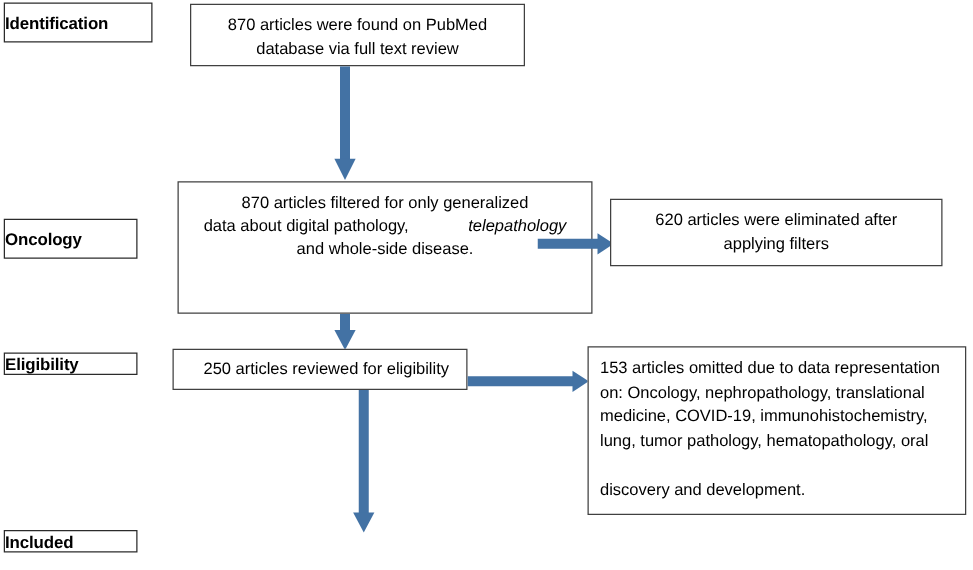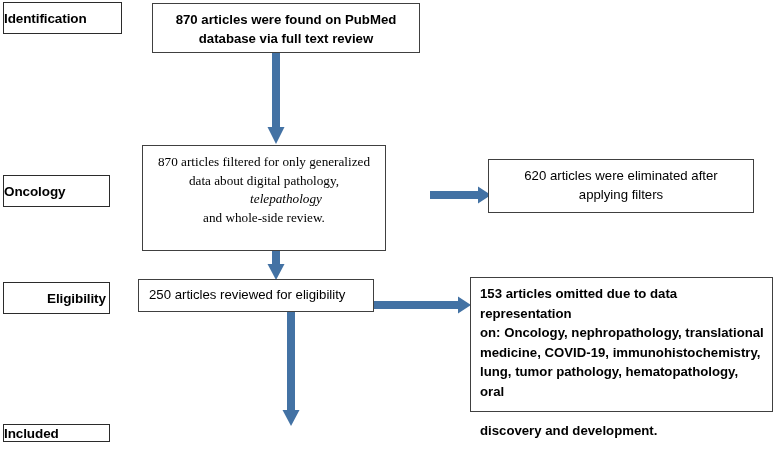--- a/index.html
+++ b/index.html
@@ -41,35 +41,34 @@
     align-items: flex-start;
     justify-content: center;
     text-align: center;
   }
   .flow-box.centered .box-text {
     padding-top: 7px;
   }
   .flow-box.leftal {
     display: flex;
     align-items: center;
-    justify-content: flex-start;
+    justify-content: center;
     text-align: left;
   }
   .flow-box.leftal .box-text {
     padding-left: 10px;
   }
   .flow-box.listbox {
     display: block;
     text-align: left;
   }
   .flow-box.listbox .box-text {
     display: block;
     padding: 6px 8px 6px 9px;
     line-height: 1.48;
-    font-weight: bold;
   }
   .box-text { display: block; }
   em { font-style: italic; margin-left: 44px; }
   .arrow {
     position: absolute;
     pointer-events: none;
   }
   .arrow svg { display: block; }
 </style>
 </head>
@@ -78,47 +77,47 @@
 <div id="diagram">
 
   <div class="stage-label" style="left:3px; top:2px; width:119px; height:32px;">
     <span>Identification</span>
   </div>
 
   <div class="stage-label" style="left:3px; top:175px; width:107px; height:32px;">
     <span>Oncology</span>
   </div>
 
-  <div class="stage-label" style="left:3px; top:282px; width:107px; height:32px;padding-left:43px;">
+  <div class="stage-label" style="left:3px; top:282px; width:107px; height:18px;">
     <span>Eligibility</span>
   </div>
 
   <div class="stage-label" style="left:3px; top:424px; width:107px; height:18px;">
     <span>Included</span>
   </div>
 
-  <div class="flow-box centered" style="left:152px; top:3px; width:268px; height:50px;font-weight:bold;">
+  <div class="flow-box centered" style="left:152px; top:3px; width:268px; height:50px;">
     <span class="box-text">
       <span>870 articles were found on PubMed</span><br>
       <span>database via full text review</span>
     </span>
   </div>
 
   <div class="arrow" style="left:266px; top:53px; width:20px; height:92px;">
     <svg width="20" height="92" viewBox="0 0 20 92" aria-hidden="true">
       <rect x="6" y="0" width="8" height="76" fill="#4372a4"></rect>
       <polygon points="1.5,74 18.5,74 10,91" fill="#4372a4"></polygon>
     </svg>
   </div>
 
-  <div class="flow-box centered" style="left:142px; top:145px; width:244px; height:106px;font-family:Liberation Serif, serif;">
+  <div class="flow-box centered" style="left:142px; top:145px; width:332px; height:106px;">
     <span class="box-text">
       <span>870 articles filtered for only generalized</span><br>
       <span>data about digital pathology, </span><em>telepathology</em><br>
-      <span>and whole-side review.</span>
+      <span>and whole-side disease.</span>
     </span>
   </div>
 
   <div class="arrow" style="left:430px; top:185px; width:62px; height:20px;">
     <svg width="62" height="20" viewBox="0 0 62 20" aria-hidden="true">
       <rect x="0" y="6" width="50" height="8" fill="#4372a4"></rect>
       <polygon points="48,1.5 48,18.5 61,10" fill="#4372a4"></polygon>
     </svg>
   </div>
 

